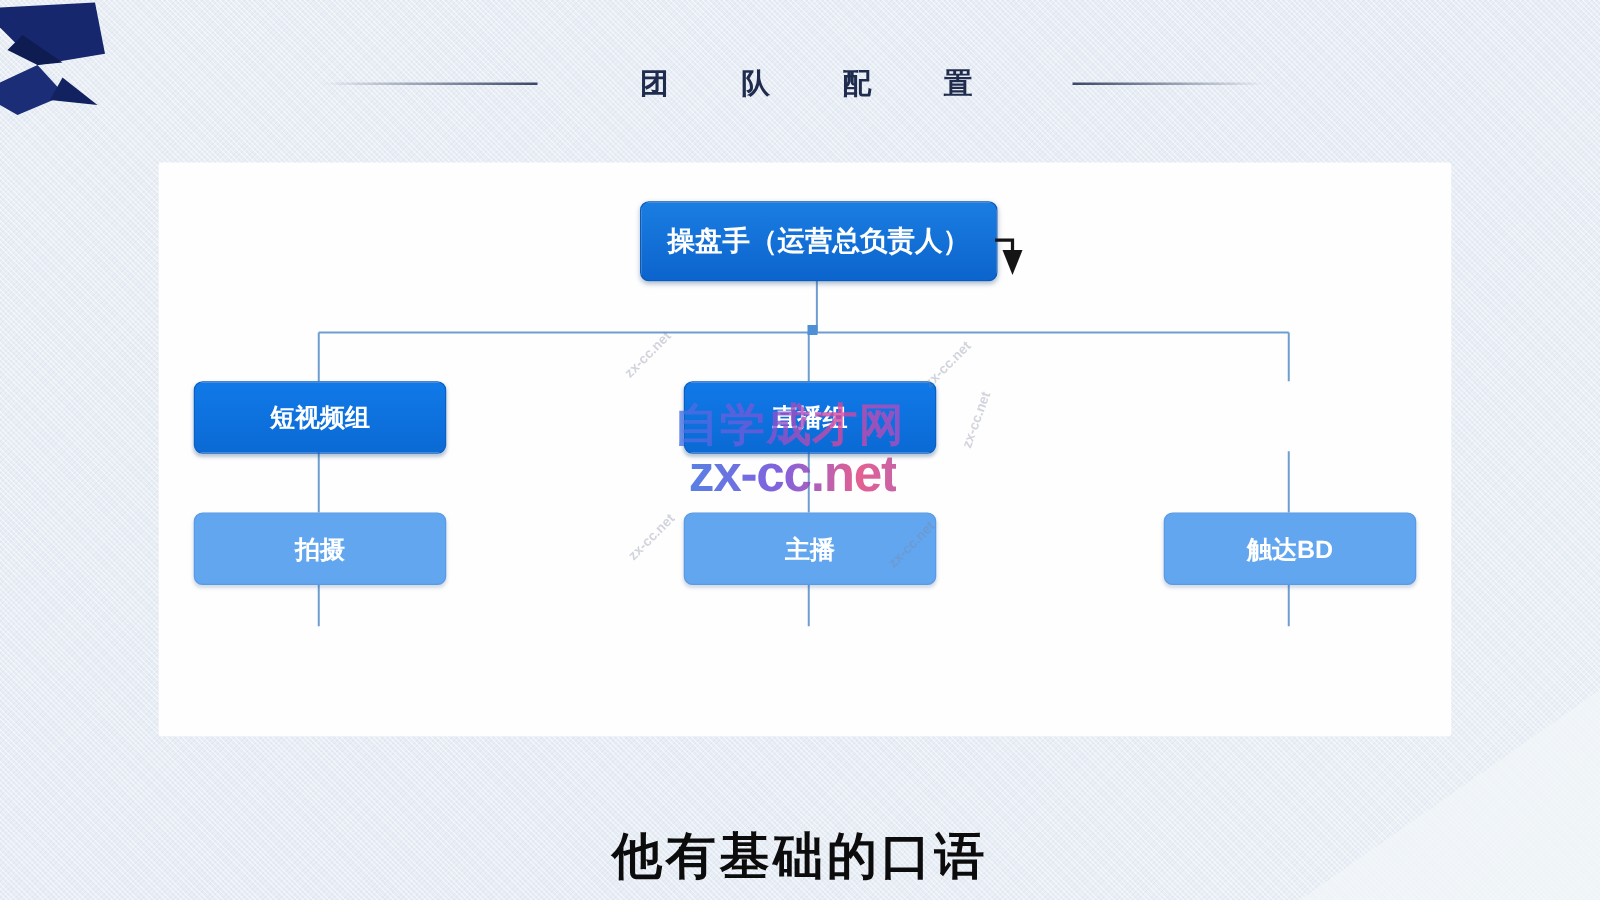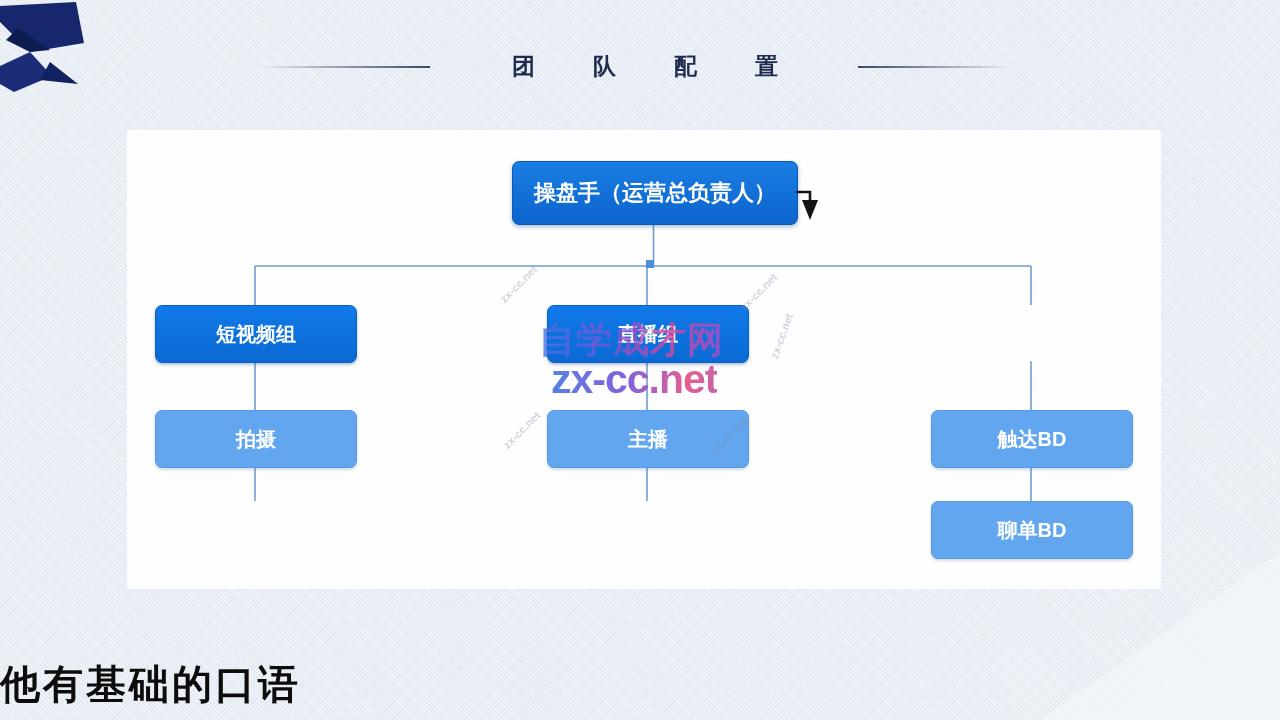--- a/index.html
+++ b/index.html
@@ -69,21 +69,21 @@
     letter-spacing:-1px; white-space:nowrap;
     background:linear-gradient(90deg,#3b6ce0 0%,#6e46d8 45%,#e0457f 82%,#c04898 100%);
     -webkit-background-clip:text; background-clip:text; color:transparent; opacity:.85;
   }
   .wm-s {
     position:absolute; font-size:11px; font-weight:600; white-space:nowrap;
     color:rgba(125,136,158,.35); transform:rotate(-45deg);
   }
   
   .subtitle {
-    position:absolute; left:0; right:0; top:657px; text-align:left;
+    position:absolute; left:0; right:0; top:657px; text-align:center;
     font-family:"Liberation Serif","DejaVu Serif",serif;
     font-size:40px; font-weight:600; color:#0c0c0c; letter-spacing:3px;
   }
 </style>
 </head>
 <body>
 
 <div class="stage">
 
   <svg class="overlay" width="110" height="110" style="left:0;top:0;width:110px;height:110px;" viewBox="0 0 110 110">
@@ -119,21 +119,20 @@
   <div class="node node-root">操盘手（运营总负责人）</div>
 
   <div class="node node-group col1 row1">短视频组</div>
   <div class="node node-group col2 row1">直播组</div>
 
   <div class="node node-sub col1 row2">拍摄</div>
 
   <div class="node node-sub col2 row2">主播</div>
 
   <div class="node node-sub col3 row2">触达BD</div>
-  <div class="node node-sub col3 row3">聊单BD</div>
 
   <svg class="overlay" width="1280" height="720">
     <path d="M796,192 H810 V201" stroke="#141414" stroke-width="2.6" fill="none"></path>
     <polygon points="802,200 818,200 810,220" fill="#141414"></polygon>
   </svg>
 
   <div class="wm-name">自学成才网</div>
   <div class="wm-url">zx-cc.net</div>
 
   <div class="wm-s" style="left:495px; top:278px;">zx-cc.net</div>

